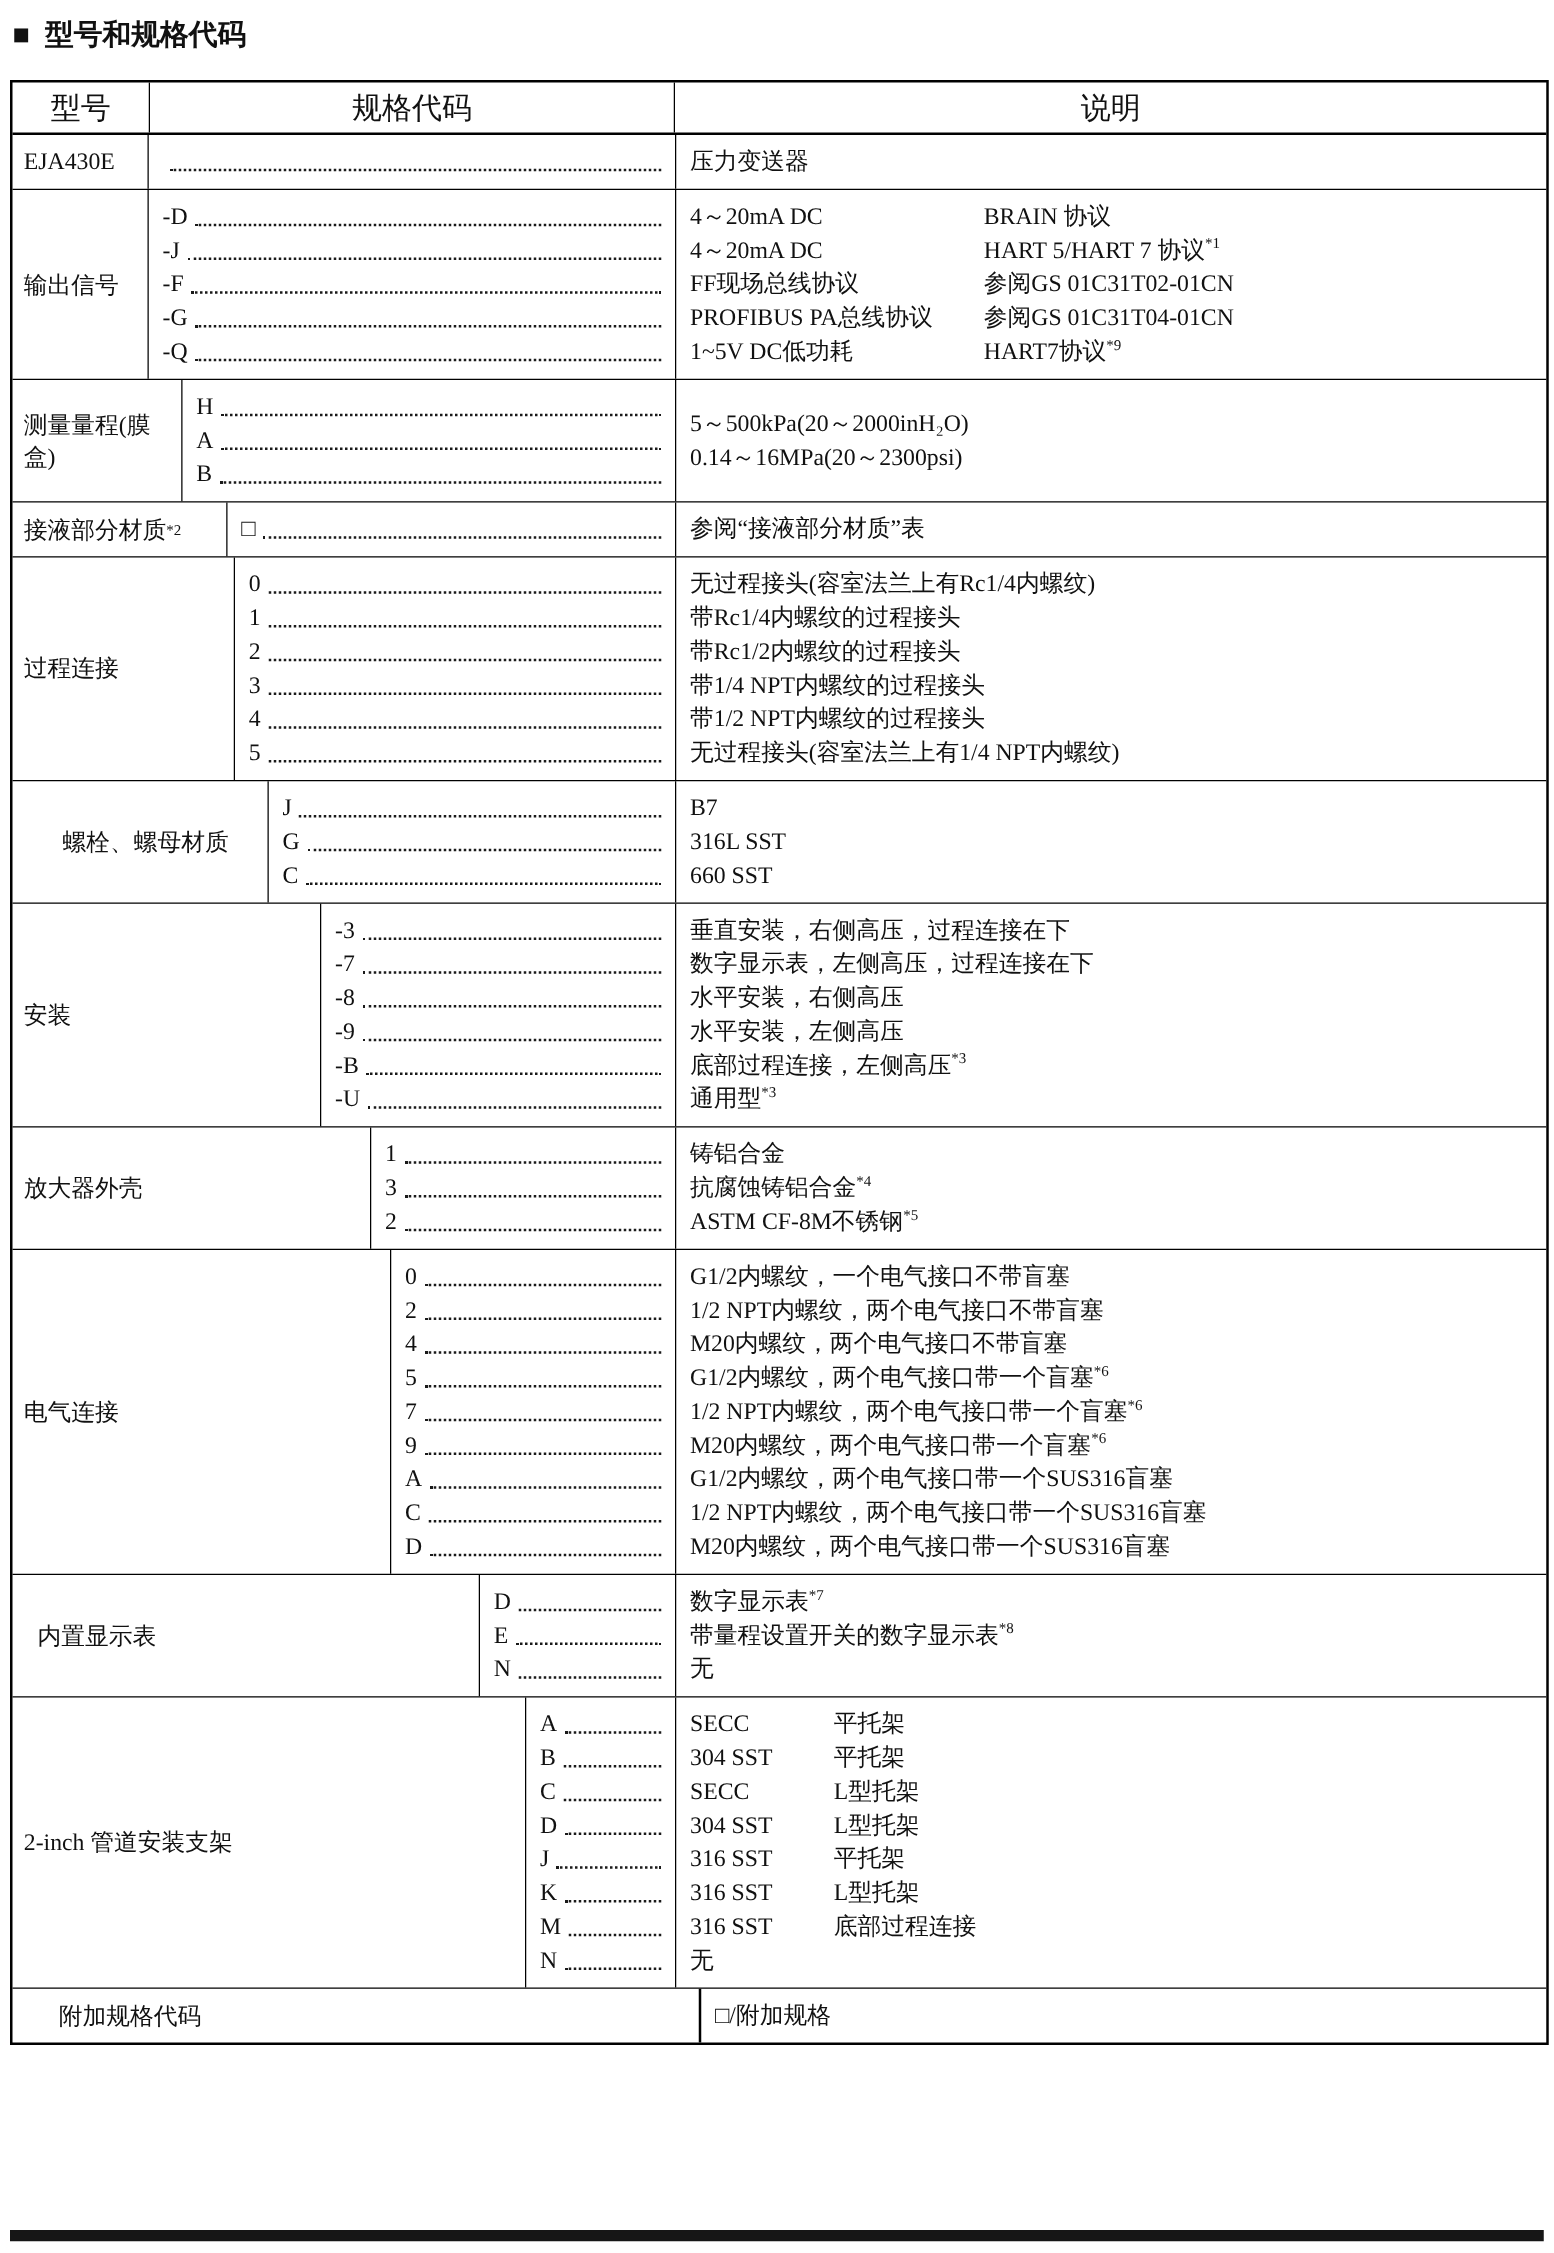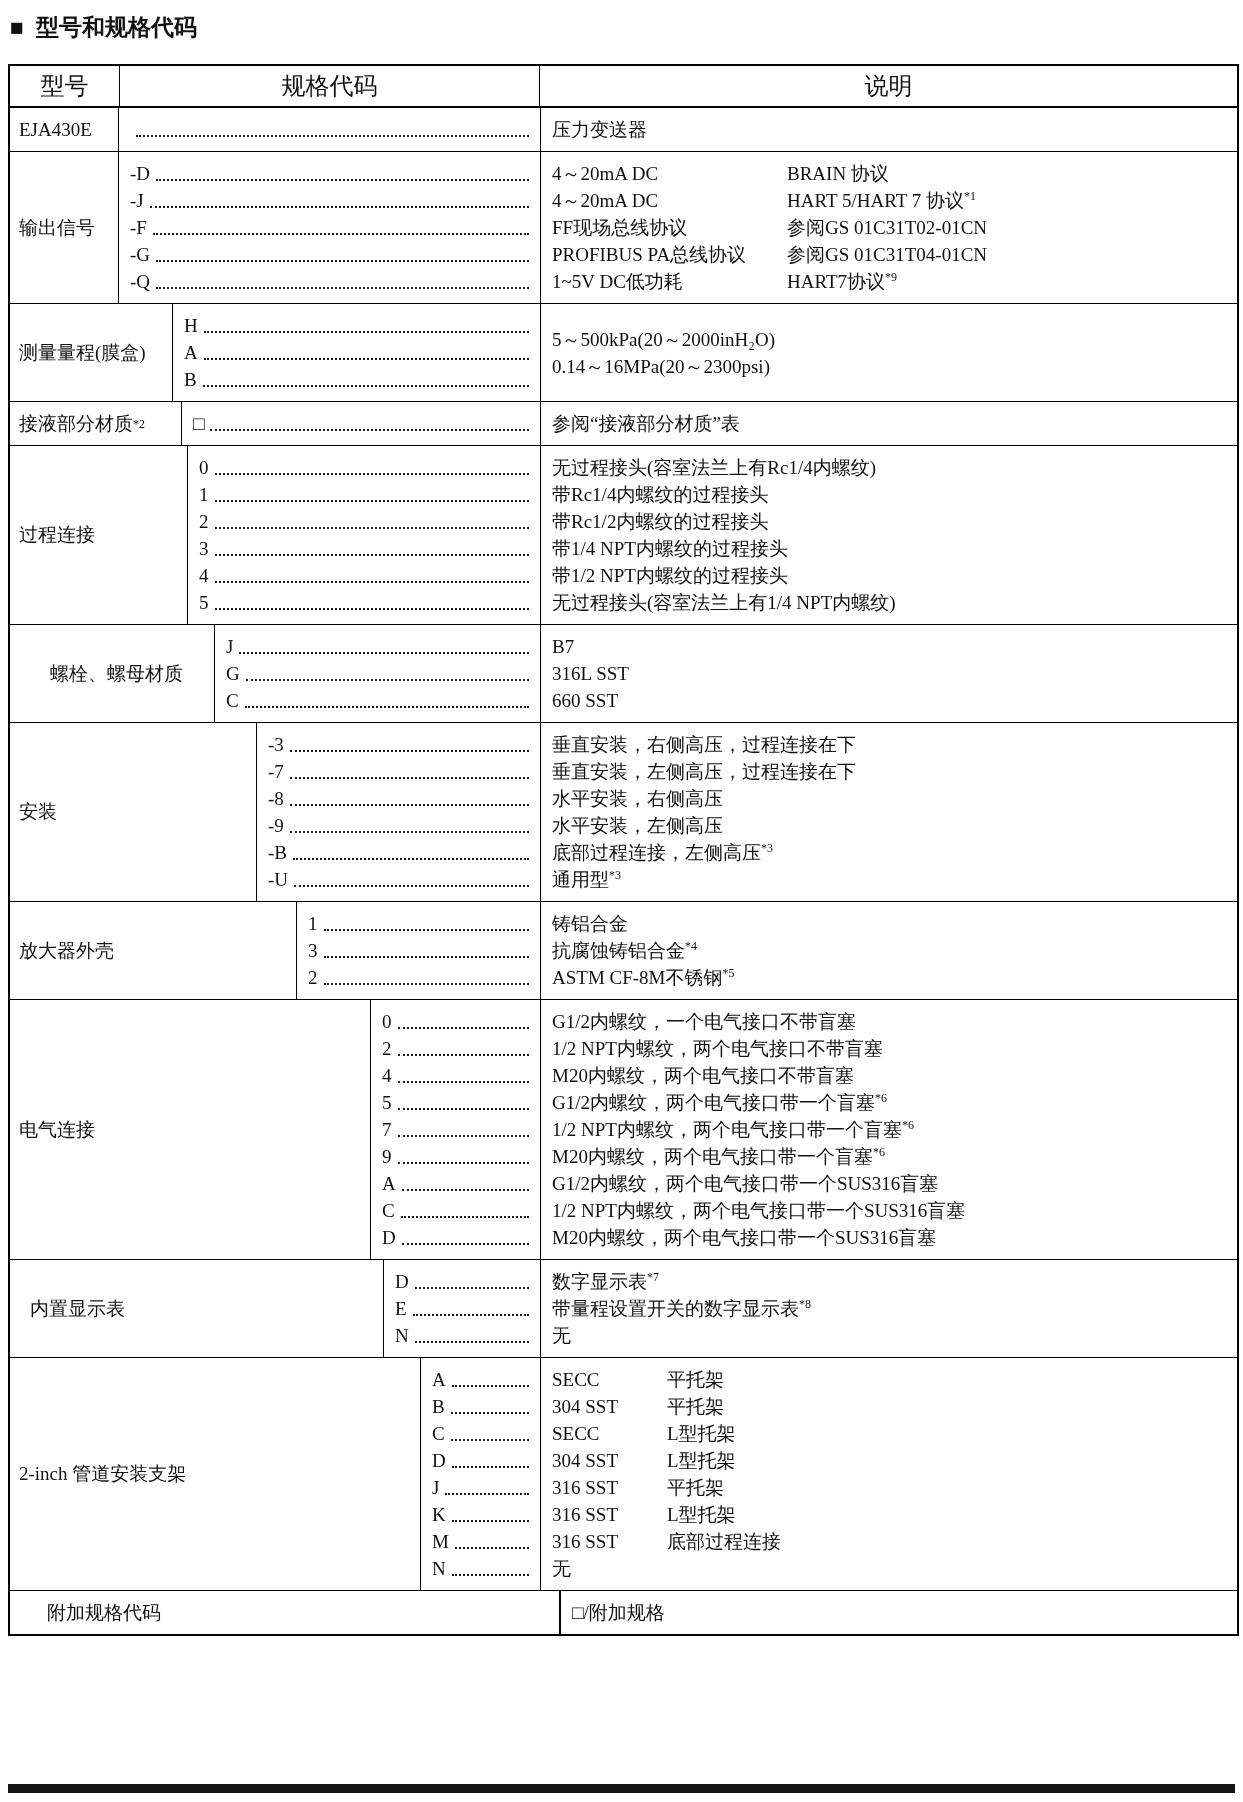--- a/index.html
+++ b/index.html
@@ -91,21 +91,21 @@
         </div>
     <div class="desc-cell">
           <div class="line desc-line"><span class="d1" style="width: 235px;">4～20mA DC</span><sup></sup><span>BRAIN 协议</span><sup></sup></div>
           <div class="line desc-line"><span class="d1" style="width: 235px;">4～20mA DC</span><sup></sup><span>HART 5/HART 7 协议</span><sup>*1</sup></div>
           <div class="line desc-line"><span class="d1" style="width: 235px;">FF现场总线协议</span><sup></sup><span>参阅GS 01C31T02-01CN</span><sup></sup></div>
           <div class="line desc-line"><span class="d1" style="width: 235px;">PROFIBUS PA总线协议</span><sup></sup><span>参阅GS 01C31T04-01CN</span><sup></sup></div>
           <div class="line desc-line"><span class="d1" style="width: 235px;">1~5V DC低功耗</span><sup></sup><span>HART7协议</span><sup>*9</sup></div>
         </div>
   </div>
       <div class="row">
-    <div class="label-cell" style="width: 163px;">
+    <div class="label-cell" style="width: 136px;">
       <span>测量量程(膜盒)</span>
           <sup></sup>
     </div>
     <div class="code-cell">
           <div class="line code-line">
             <span>H</span>
             <span class="leader"></span>
           </div>
           <div class="line code-line">
             <span>A</span>
@@ -227,21 +227,21 @@
             <span>-B</span>
             <span class="leader"></span>
           </div>
           <div class="line code-line">
             <span>-U</span>
             <span class="leader"></span>
           </div>
         </div>
     <div class="desc-cell">
           <div class="line desc-line"><span class="d1">垂直安装，右侧高压，过程连接在下</span><sup></sup></div>
-          <div class="line desc-line"><span class="d1">垂直安装，左侧高压，过程连接在下</span><sup></sup></div>
+          <div class="line desc-line"><span class="d1">数字显示表，左侧高压，过程连接在下</span><sup></sup></div>
           <div class="line desc-line"><span class="d1">水平安装，右侧高压</span><sup></sup></div>
           <div class="line desc-line"><span class="d1">水平安装，左侧高压</span><sup></sup></div>
           <div class="line desc-line"><span class="d1">底部过程连接，左侧高压</span><sup>*3</sup></div>
           <div class="line desc-line"><span class="d1">通用型</span><sup>*3</sup></div>
         </div>
   </div>
       <div class="row">
     <div class="label-cell" style="width: 287px;">
       <span>放大器外壳</span>
           <sup></sup>
@@ -260,21 +260,21 @@
             <span class="leader"></span>
           </div>
         </div>
     <div class="desc-cell">
           <div class="line desc-line"><span class="d1">铸铝合金</span><sup></sup></div>
           <div class="line desc-line"><span class="d1">抗腐蚀铸铝合金</span><sup>*4</sup></div>
           <div class="line desc-line"><span class="d1">ASTM CF-8M不锈钢</span><sup>*5</sup></div>
         </div>
   </div>
       <div class="row">
-    <div class="label-cell" style="width: 361px; text-align: right;">
+    <div class="label-cell" style="width: 303px; text-align: right;">
       <span>电气连接</span>
           <sup></sup>
     </div>
     <div class="code-cell">
           <div class="line code-line">
             <span>0</span>
             <span class="leader"></span>
           </div>
           <div class="line code-line">
             <span>2</span>

